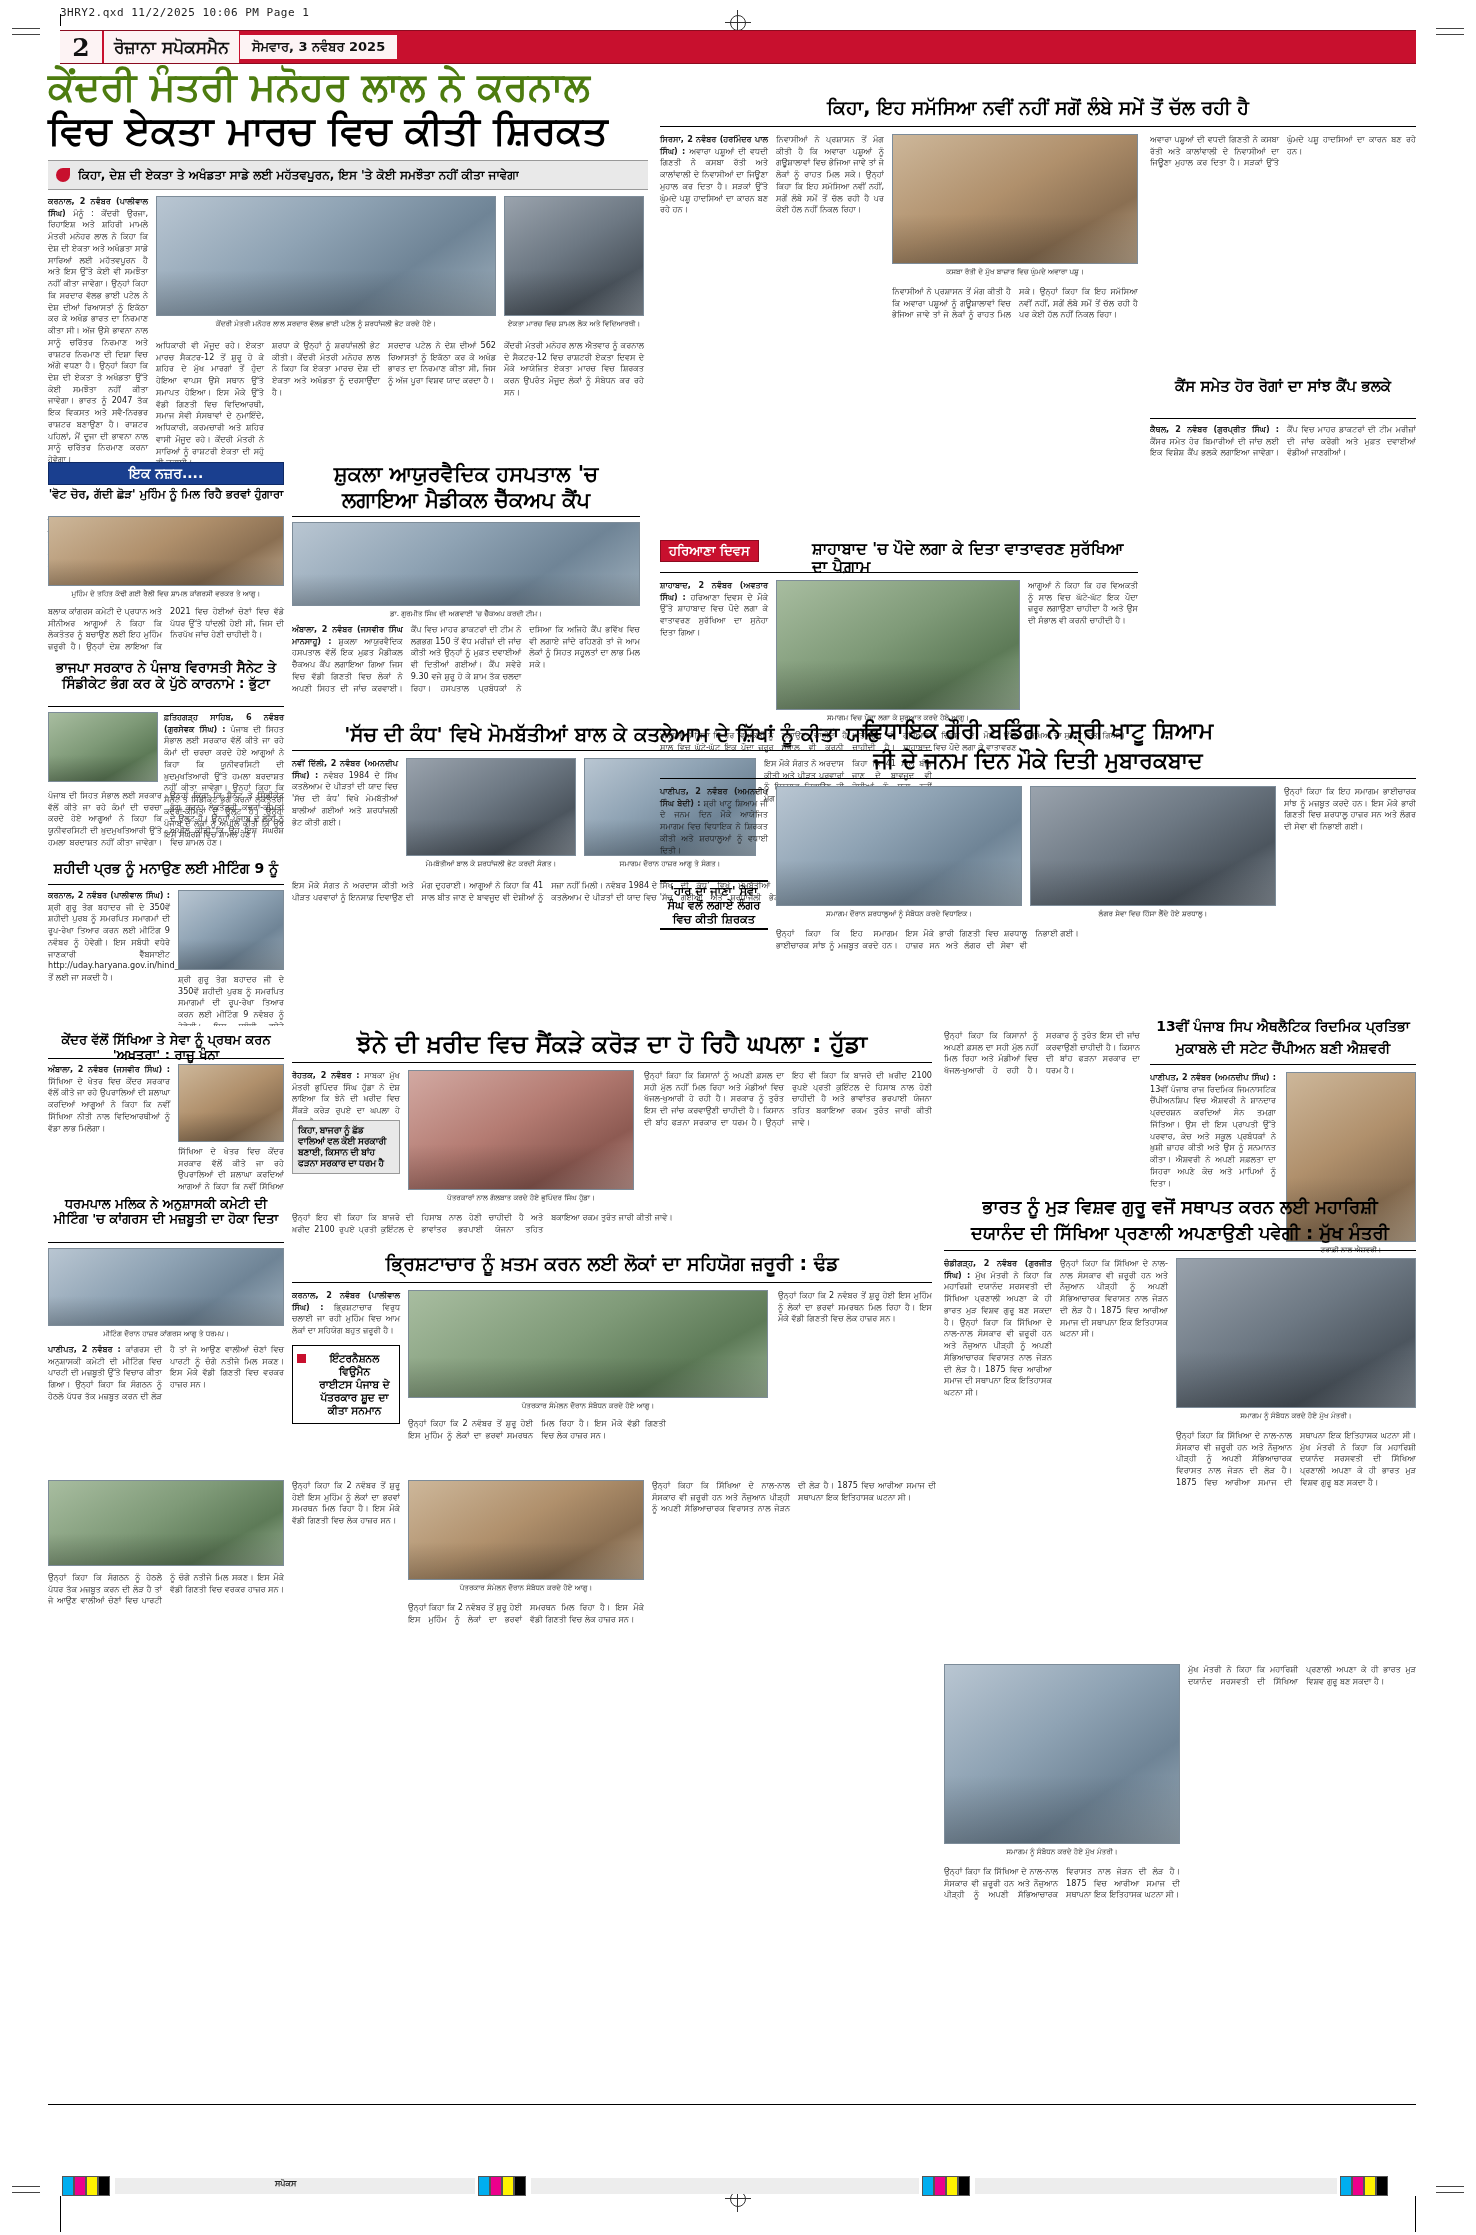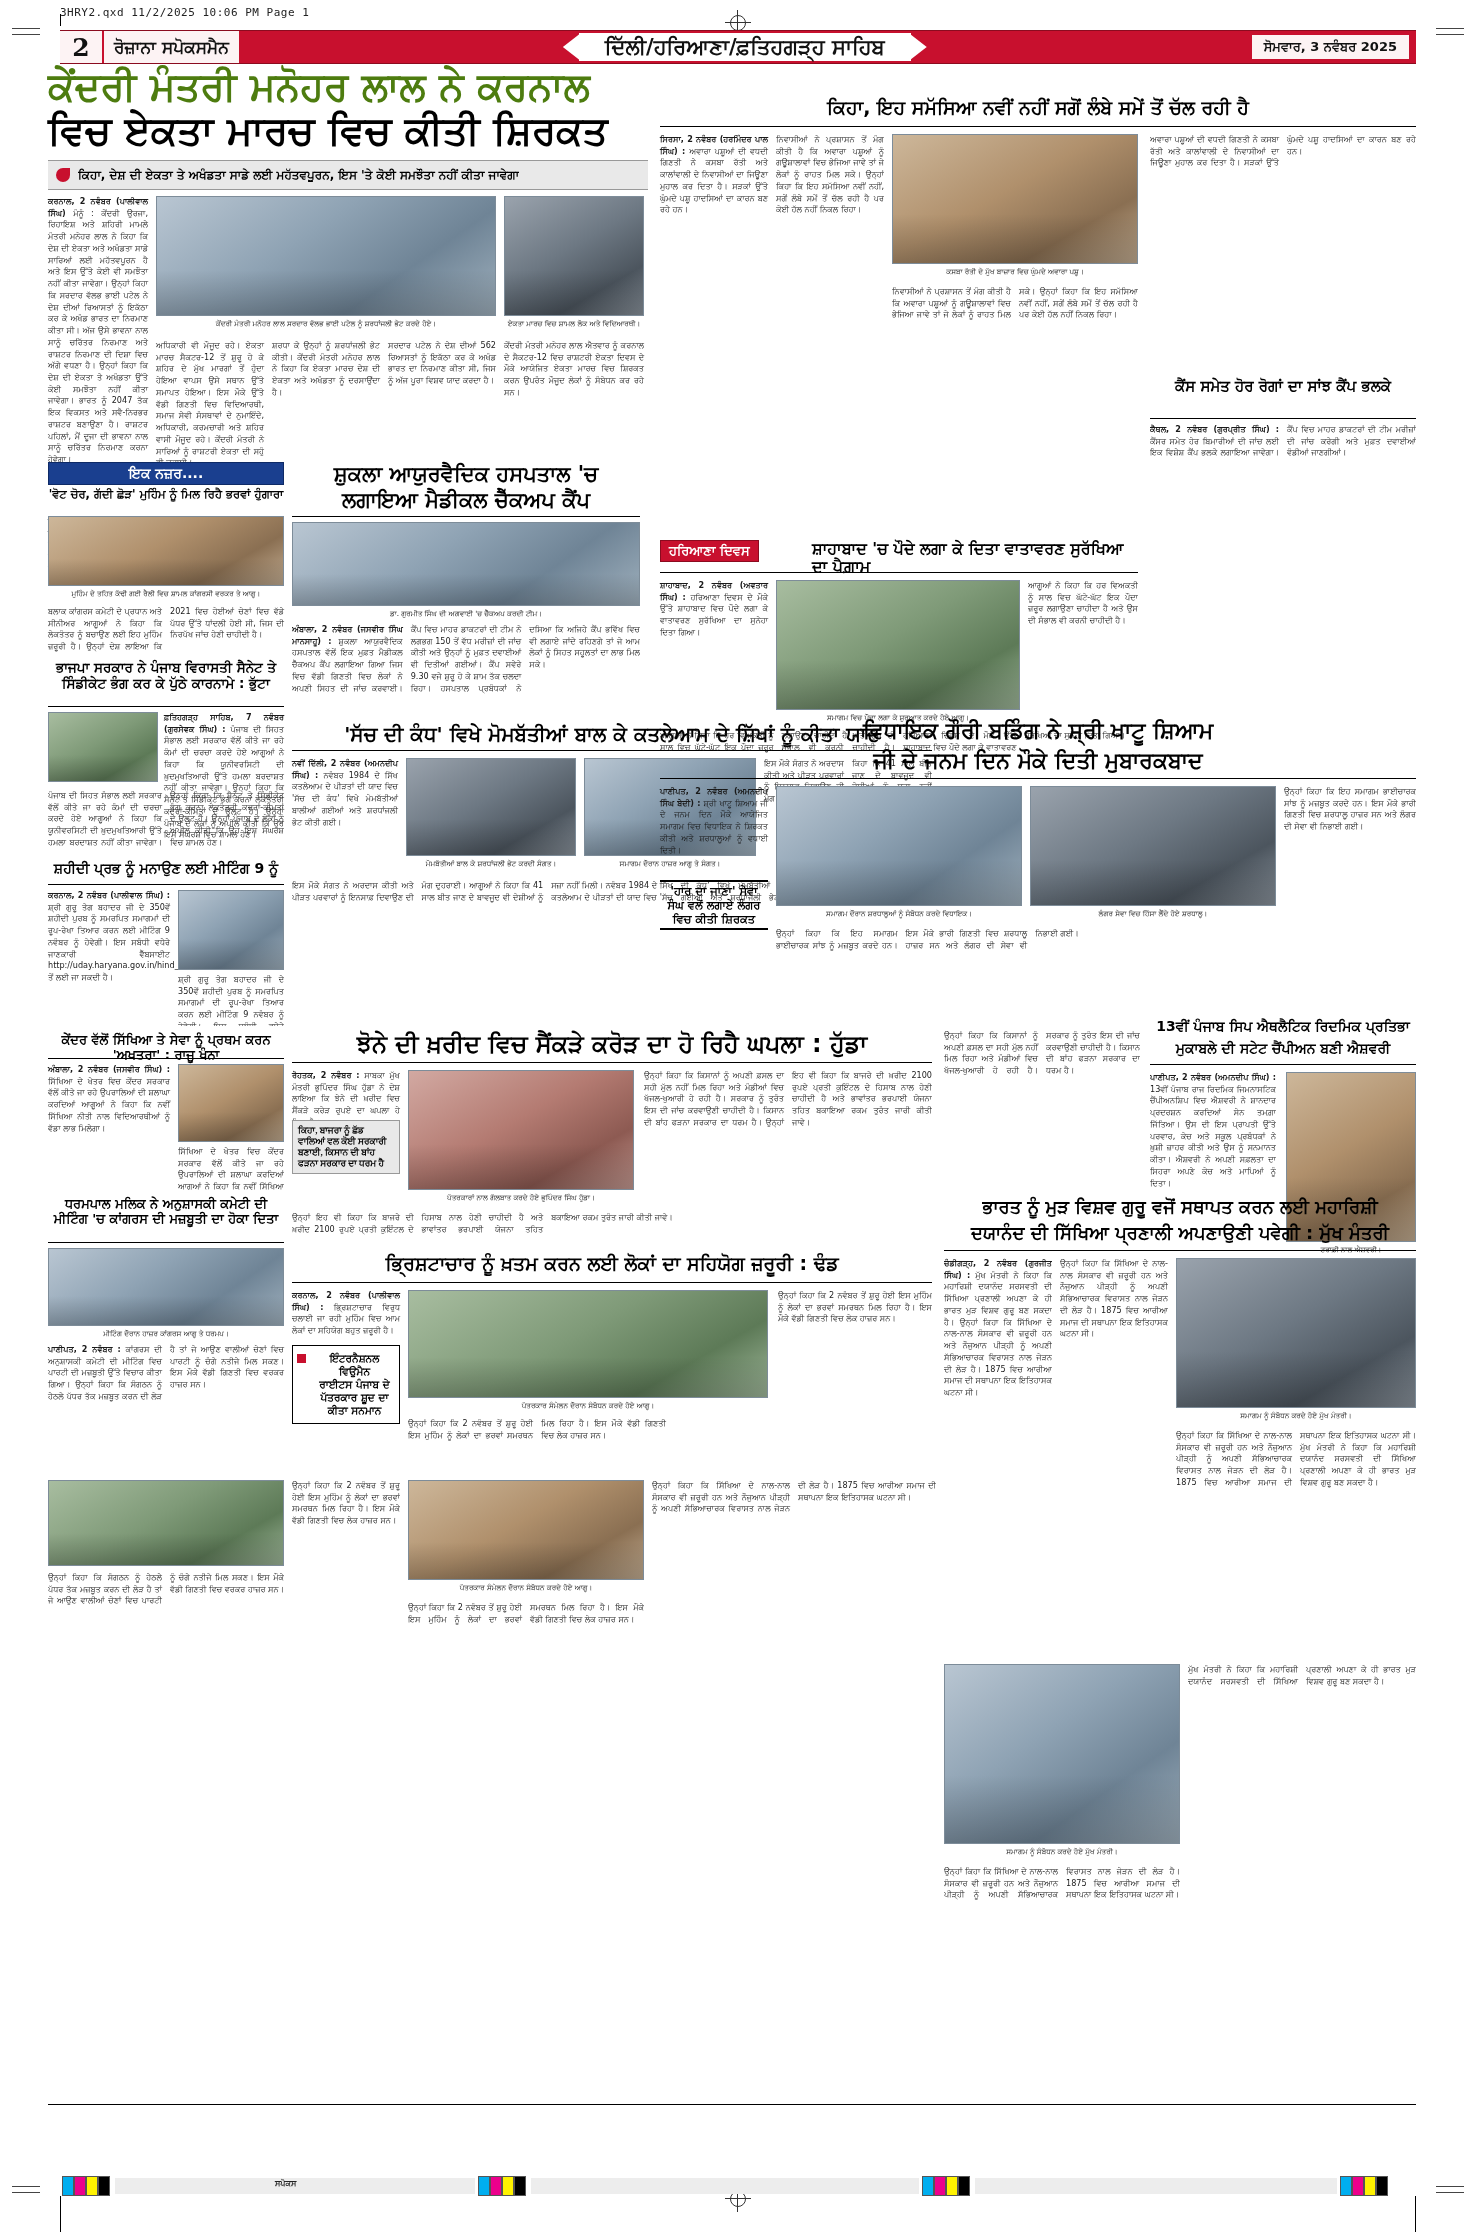--- a/index.html
+++ b/index.html
@@ -142,23 +142,20 @@
   <div class="sidecrop" style="left:12px; top:2192px;"></div>
   <div class="sidecrop" style="left:1436px; top:2186px;"></div>
   <div class="sidecrop" style="left:1436px; top:2192px;"></div>
   <div class="vrule" style="left:60px; top:14px; height:12px;"></div>
   <div class="vrule" style="left:60px; top:2196px; height:36px;"></div>
   <div class="vrule" style="left:1415px; top:2196px; height:36px;"></div>
 
   <div class="masthead">
     <div class="pagenum">2</div>
     <div class="mast-name">ਰੋਜ਼ਾਨਾ ਸਪੋਕਸਮੈਨ</div>
-    <div class="mast-mid-wrap">
-      <div class="mast-mid">ਦਿੱਲੀ/ਹਰਿਆਣਾ/ਫ਼ਤਿਹਗੜ੍ਹ ਸਾਹਿਬ</div>
-    </div>
     <div class="mast-date">ਸੋਮਵਾਰ, 3 ਨਵੰਬਰ 2025</div>
   </div>
 
   <div style="position:absolute; left:48px; top:66px; width:600px; font-size:39px; font-weight:bold; line-height:1.08; color:#4d7c0f; white-space:nowrap;">ਕੇਂਦਰੀ ਮੰਤਰੀ ਮਨੋਹਰ ਲਾਲ ਨੇ ਕਰਨਾਲ</div>
   <div style="position:absolute; left:48px; top:110px; width:600px; font-size:39px; font-weight:bold; line-height:1.08; color:#000; white-space:nowrap;">ਵਿਚ ਏਕਤਾ ਮਾਰਚ ਵਿਚ ਕੀਤੀ ਸ਼ਿਰਕਤ</div>
 
   <div class="greybar" style="position:absolute; left:48px; top:160px; width:600px; height:30px; display:flex; align-items:center; padding-left:8px;">
     <span style="width:14px;height:14px;background:#c8102e;border-radius:50% 0 50% 50%;flex:0 0 auto;margin-right:8px;"></span>
     <span style="font-size:12px; font-weight:bold; white-space:nowrap; overflow:hidden;">ਕਿਹਾ, ਦੇਸ਼ ਦੀ ਏਕਤਾ ਤੇ ਅਖੰਡਤਾ ਸਾਡੇ ਲਈ ਮਹੱਤਵਪੂਰਨ, ਇਸ 'ਤੇ ਕੋਈ ਸਮਝੌਤਾ ਨਹੀਂ ਕੀਤਾ ਜਾਵੇਗਾ</span>
   </div>
@@ -199,21 +196,21 @@
     <span>ਕਾਂਗਰਸ ਵਰਕਰਾਂ ਵੱਲੋਂ ਚਲਾਈ ਜਾ ਰਹੀ 'ਵੋਟ ਚੋਰ, ਗੱਦੀ ਛੋੜ' ਮੁਹਿੰਮ ਨੂੰ ਲੋਕਾਂ ਦਾ ਭਰਵਾਂ ਹੁੰਗਾਰਾ ਮਿਲ ਰਿਹਾ ਹੈ।</span>
   </div>
   <div class="photo warm" style="position:absolute; left:48px; top:516px; width:236px; height:70px;"></div>
   <div class="cap" style="position:absolute; left:48px; top:588px; width:236px;">ਮੁਹਿੰਮ ਦੇ ਤਹਿਤ ਕੱਢੀ ਗਈ ਰੈਲੀ ਵਿਚ ਸ਼ਾਮਲ ਕਾਂਗਰਸੀ ਵਰਕਰ ਤੇ ਆਗੂ।</div>
   <div class="col-text" style="position:absolute; left:48px; top:606px; width:236px; column-count:2;">ਬਲਾਕ ਕਾਂਗਰਸ ਕਮੇਟੀ ਦੇ ਪ੍ਰਧਾਨ ਅਤੇ ਸੀਨੀਅਰ ਆਗੂਆਂ ਨੇ ਕਿਹਾ ਕਿ ਲੋਕਤੰਤਰ ਨੂੰ ਬਚਾਉਣ ਲਈ ਇਹ ਮੁਹਿੰਮ ਜ਼ਰੂਰੀ ਹੈ। ਉਨ੍ਹਾਂ ਦੋਸ਼ ਲਾਇਆ ਕਿ 2021 ਵਿਚ ਹੋਈਆਂ ਚੋਣਾਂ ਵਿਚ ਵੱਡੇ ਪੱਧਰ ਉੱਤੇ ਧਾਂਦਲੀ ਹੋਈ ਸੀ, ਜਿਸ ਦੀ ਨਿਰਪੱਖ ਜਾਂਚ ਹੋਣੀ ਚਾਹੀਦੀ ਹੈ।</div>
 
   <div style="position:absolute; left:48px; top:660px; width:236px; font-size:13.5px; font-weight:bold; line-height:1.16; text-align:center;">ਭਾਜਪਾ ਸਰਕਾਰ ਨੇ ਪੰਜਾਬ ਵਿਰਾਸਤੀ ਸੈਨੇਟ ਤੇ ਸਿੰਡੀਕੇਟ ਭੰਗ ਕਰ ਕੇ ਪੁੱਠੇ ਕਾਰਨਾਮੇ : ਭੁੱਟਾ</div>
   <div style="position:absolute; left:48px; top:706px; width:236px; border-top:1px solid #000;"></div>
   <div class="photo green" style="position:absolute; left:48px; top:712px; width:110px; height:70px;"></div>
   <div class="col-text" style="position:absolute; left:164px; top:712px; width:120px;">
-    <span class="lead">ਫ਼ਤਿਹਗੜ੍ਹ ਸਾਹਿਬ, 7 ਨਵੰਬਰ (ਗੁਰਸੇਵਕ ਸਿੰਘ) :</span>
+    <span class="lead">ਫ਼ਤਿਹਗੜ੍ਹ ਸਾਹਿਬ, 6 ਨਵੰਬਰ (ਗੁਰਸੇਵਕ ਸਿੰਘ) :</span>
     <span>ਪੰਜਾਬ ਦੀ ਸਿਹਤ ਸੰਭਾਲ ਲਈ ਸਰਕਾਰ ਵੱਲੋਂ ਕੀਤੇ ਜਾ ਰਹੇ ਕੰਮਾਂ ਦੀ ਚਰਚਾ ਕਰਦੇ ਹੋਏ ਆਗੂਆਂ ਨੇ ਕਿਹਾ ਕਿ ਯੂਨੀਵਰਸਿਟੀ ਦੀ ਖ਼ੁਦਮੁਖਤਿਆਰੀ ਉੱਤੇ ਹਮਲਾ ਬਰਦਾਸ਼ਤ ਨਹੀਂ ਕੀਤਾ ਜਾਵੇਗਾ। ਉਨ੍ਹਾਂ ਕਿਹਾ ਕਿ ਸੈਨੇਟ ਤੇ ਸਿੰਡੀਕੇਟ ਭੰਗ ਕਰਨਾ ਲੋਕਤੰਤਰੀ ਕਦਰਾਂ-ਕੀਮਤਾਂ ਦੇ ਉਲਟ ਹੈ। ਉਨ੍ਹਾਂ ਪੰਜਾਬ ਦੇ ਲੋਕਾਂ ਨੂੰ ਅਪੀਲ ਕੀਤੀ ਕਿ ਉਹ ਇਸ ਸੰਘਰਸ਼ ਵਿਚ ਸ਼ਾਮਲ ਹੋਣ।</span>
   </div>
   <div class="col-text" style="position:absolute; left:48px; top:790px; width:236px; column-count:2; height:62px; overflow:hidden;">ਪੰਜਾਬ ਦੀ ਸਿਹਤ ਸੰਭਾਲ ਲਈ ਸਰਕਾਰ ਵੱਲੋਂ ਕੀਤੇ ਜਾ ਰਹੇ ਕੰਮਾਂ ਦੀ ਚਰਚਾ ਕਰਦੇ ਹੋਏ ਆਗੂਆਂ ਨੇ ਕਿਹਾ ਕਿ ਯੂਨੀਵਰਸਿਟੀ ਦੀ ਖ਼ੁਦਮੁਖਤਿਆਰੀ ਉੱਤੇ ਹਮਲਾ ਬਰਦਾਸ਼ਤ ਨਹੀਂ ਕੀਤਾ ਜਾਵੇਗਾ। ਉਨ੍ਹਾਂ ਕਿਹਾ ਕਿ ਸੈਨੇਟ ਤੇ ਸਿੰਡੀਕੇਟ ਭੰਗ ਕਰਨਾ ਲੋਕਤੰਤਰੀ ਕਦਰਾਂ-ਕੀਮਤਾਂ ਦੇ ਉਲਟ ਹੈ। ਉਨ੍ਹਾਂ ਪੰਜਾਬ ਦੇ ਲੋਕਾਂ ਨੂੰ ਅਪੀਲ ਕੀਤੀ ਕਿ ਉਹ ਇਸ ਸੰਘਰਸ਼ ਵਿਚ ਸ਼ਾਮਲ ਹੋਣ।</div>
 
   <div style="position:absolute; left:48px; top:860px; width:236px; font-size:14px; font-weight:bold; line-height:1.16; text-align:center;">ਸ਼ਹੀਦੀ ਪ੍ਰਭ ਨੂੰ ਮਨਾਉਣ ਲਈ ਮੀਟਿੰਗ 9 ਨੂੰ</div>
   <div style="position:absolute; left:48px; top:884px; width:236px; border-top:1px solid #000;"></div>
   <div class="col-text" style="position:absolute; left:48px; top:890px; width:122px;">
     <span class="lead">ਕਰਨਾਲ, 2 ਨਵੰਬਰ (ਪਾਲੀਵਾਲ ਸਿੰਘ) :</span>
     <span>ਸ਼੍ਰੀ ਗੁਰੂ ਤੇਗ ਬਹਾਦਰ ਜੀ ਦੇ 350ਵੇਂ ਸ਼ਹੀਦੀ ਪੁਰਬ ਨੂੰ ਸਮਰਪਿਤ ਸਮਾਗਮਾਂ ਦੀ ਰੂਪ-ਰੇਖਾ ਤਿਆਰ ਕਰਨ ਲਈ ਮੀਟਿੰਗ 9 ਨਵੰਬਰ ਨੂੰ ਹੋਵੇਗੀ। ਇਸ ਸਬੰਧੀ ਵਧੇਰੇ ਜਾਣਕਾਰੀ ਵੈੱਬਸਾਈਟ http://uday.haryana.gov.in/hind_k_chadar ਤੋਂ ਲਈ ਜਾ ਸਕਦੀ ਹੈ।</span>
   </div>

